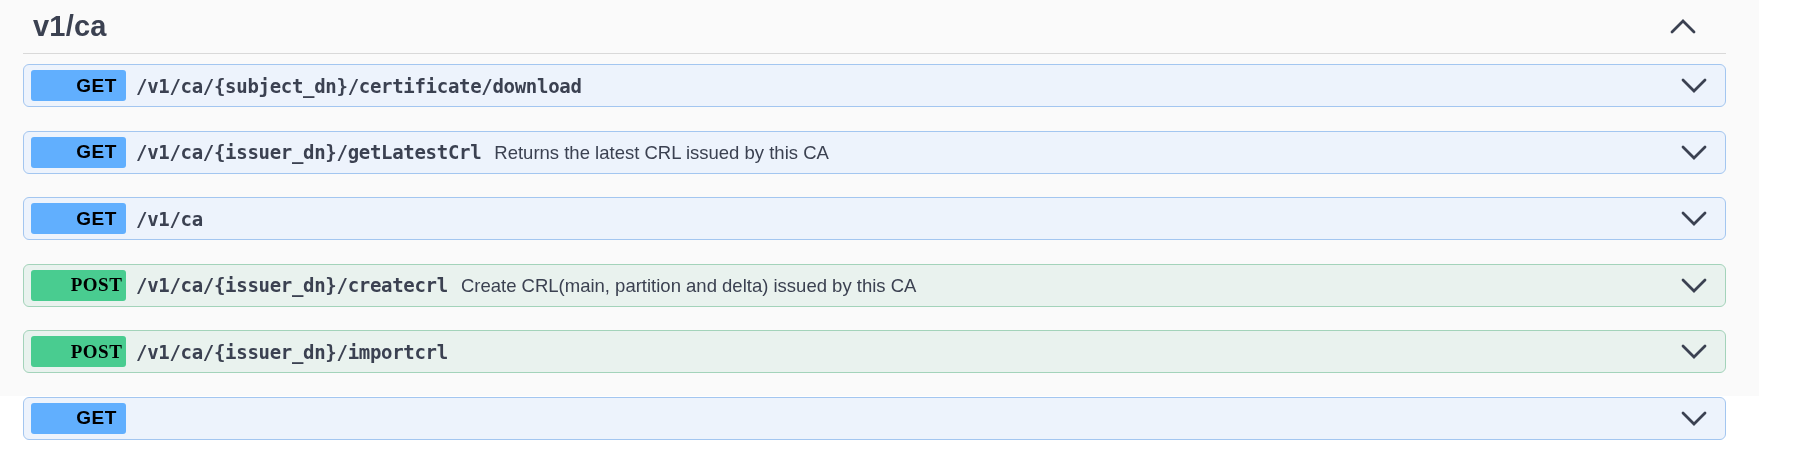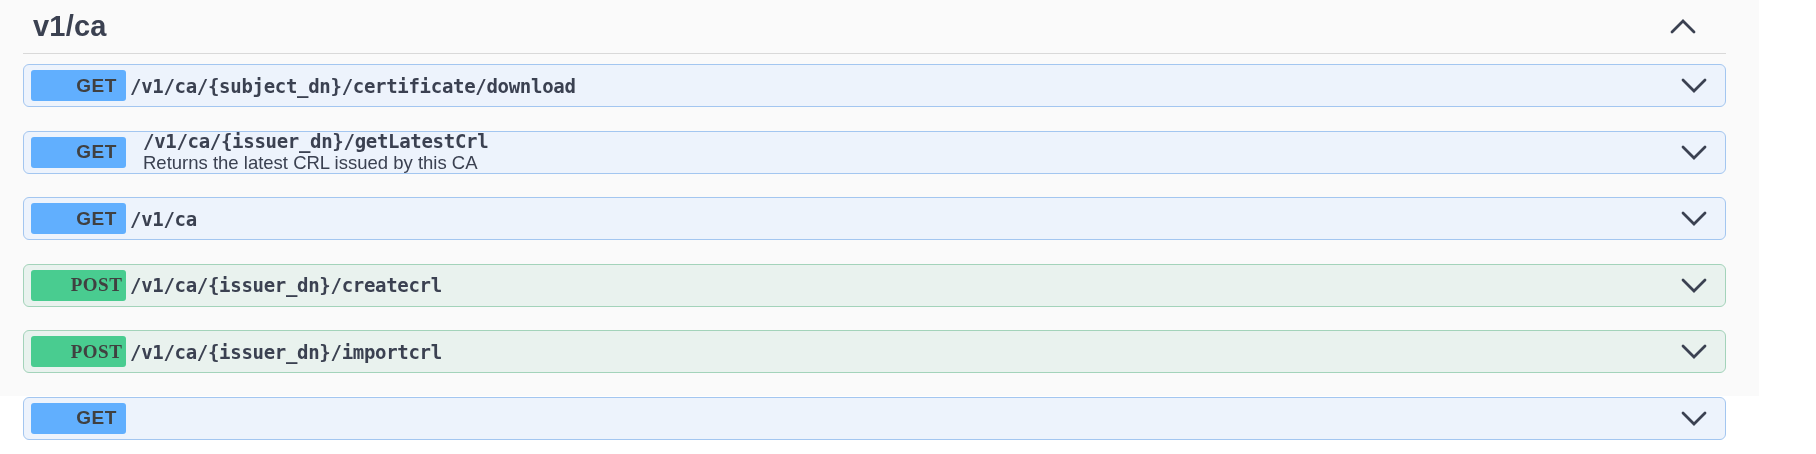--- a/index.html
+++ b/index.html
@@ -37,28 +37,28 @@
     cursor: pointer;
   }
   .opblock + .opblock { margin-top: 23.5px; }
   .opblock.get  { background: var(--get-bg, #edf3fc);  border-color: var(--get-border, #a3c6f0); }
   .opblock.post { background: var(--post-bg, #e9f2ee); border-color: var(--post-border, #a3d3ba); }
 
   .method-badge {
     width: 95px; height: 31px;
     border-radius: 3px;
     display: flex; align-items: center; justify-content: center;
-    color: #404040; font-size: 19px; font-weight: bold; letter-spacing: 0.5px;
+    color: #000000; font-size: 19px; font-weight: bold; letter-spacing: 0.5px;
     flex: none;
     padding-left: 36px;
   }
   .get  .method-badge { background: var(--get-badge, #61affe); }
   .post .method-badge { background: var(--post-badge, #49cc90); font-family: Liberation Serif, serif; }
 
-  .op-text { display: flex; align-items: baseline; margin-left: 4px; min-width: 0; flex-direction: column; }
+  .op-text { display: flex; align-items: baseline; margin-left: 10px; min-width: 0; }
   .path {
     font-family: "DejaVu Sans Mono", monospace;
     font-weight: bold; font-size: 19px;
     letter-spacing: -0.3px;
     white-space: nowrap;
   }
   .summary {
     font-size: 18.5px;
     margin-left: 13px;
     white-space: nowrap;
@@ -114,20 +114,21 @@
       <svg width="26" height="15" viewBox="0 0 26 15">
         <path d="M2 2 L13 13 L24 2" fill="none" stroke="#3b4151" stroke-width="2.8" stroke-linecap="round" stroke-linejoin="miter"></path>
       </svg>
     </span>
   </div>
 
   <div class="opblock post">
     <span class="method-badge">POST</span>
     <span class="op-text">
       <span class="path">/v1/ca/{issuer_dn}/createcrl</span>
+      <span class="summary">Create CRL(main, partition and delta) issued by this CA</span>
     </span>
     <span class="chevron">
       <svg width="26" height="15" viewBox="0 0 26 15">
         <path d="M2 2 L13 13 L24 2" fill="none" stroke="#3b4151" stroke-width="2.8" stroke-linecap="round" stroke-linejoin="miter"></path>
       </svg>
     </span>
   </div>
 
   <div class="opblock post">
     <span class="method-badge">POST</span>

